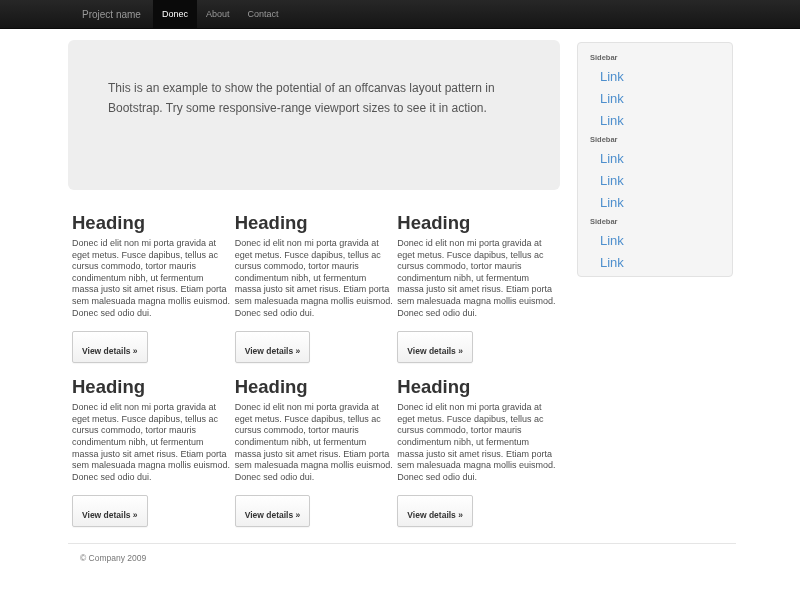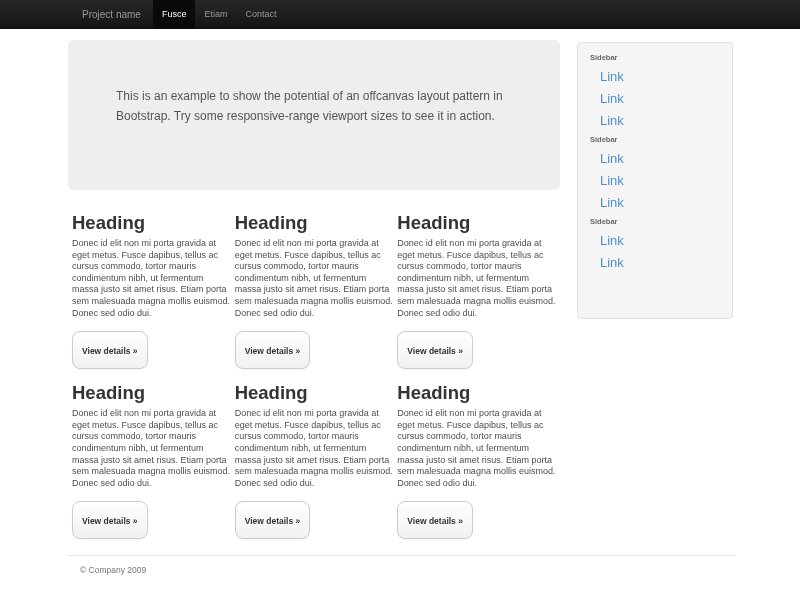--- a/index.html
+++ b/index.html
@@ -39,47 +39,47 @@
     margin-top: 11px; height: 150px;
     background: #eeeeee; border-radius: 6px;
     padding: 38px 40px 24px;
   }
   .jumbotron h1 {
     font-size: 35px; line-height: 36px; font-weight: bold;
     color: #2e2e2e; margin: 0 0 12px; letter-spacing: -0.5px;
   }
   .jumbotron p {
     font-size: 12px; line-height: 20px; color: #555;
-    margin: 8px; max-width: 400px;
+    margin: 0; max-width: 400px;
   }
 
   
   .cards-row { display: flex; padding-left: 4px; margin-top: 23px; align-items: flex-end; }
   .cards-row.second { margin-top: 14px; }
   .card { width: 165px; margin-right: 3px; }
   .card h2 {
     font-size: 18.5px; line-height: 20px; font-weight: bold;
     color: #333; margin: 0 0 5px;
   }
   .card p {
     font-size: 9px; line-height: 11.6px; color: #4e4e4e;
     margin: 0 0 12px;
   }
   .btn {
-    display: inline-block; height: 38px;
+    display: inline-block; height: 32px;
     font-size: 8.5px; font-weight: bold; line-height: 9px; color: #333;
     background: linear-gradient(#ffffff, #f1f1f1);
-    border: 1px solid #cccccc; border-radius: 8px;
+    border: 1px solid #cccccc; border-radius: 2px;
     padding: 15px 9px; text-decoration: none; white-space: nowrap;
     box-shadow: 0 1px 1px rgba(0,0,0,0.04);
   }
 
   
   .sidebar {
-    width: 156px; height: 277px; margin-top: 13px;
+    width: 156px; height: 235px; margin-top: 13px;
     background: #f5f5f5;
     border: 1px solid #e2e2e2; border-radius: 4px;
     padding: 6px 0;
   }
   .sidebar-header {
     font-size: 7.5px; font-weight: bold; color: #666;
     padding: 4px 12px 2px; line-height: 10px;
   }
   .sidebar-link {
     display: block; font-size: 13px; line-height: 11px; color: #4e8fcd;
@@ -91,24 +91,24 @@
   .footer-text { font-size: 8.5px; color: #777; margin: 9px 0 0 12px; }
 </style>
 </head>
 <body>
 
 <header class="navbar">
   <div class="navbar-inner">
     <a class="brand">Project name</a>
     <ul class="nav-list">
       <li>
-          <a class="nav-link active">Fusce</a>
+          <a class="nav-link active">Donec</a>
         </li>
       <li>
-          <a class="nav-link">Etiam</a>
+          <a class="nav-link">About</a>
         </li>
       <li>
           <a class="nav-link">Contact</a>
         </li>
     </ul>
   </div>
 </header>
 
 <div class="container">
   <div class="row-main">

